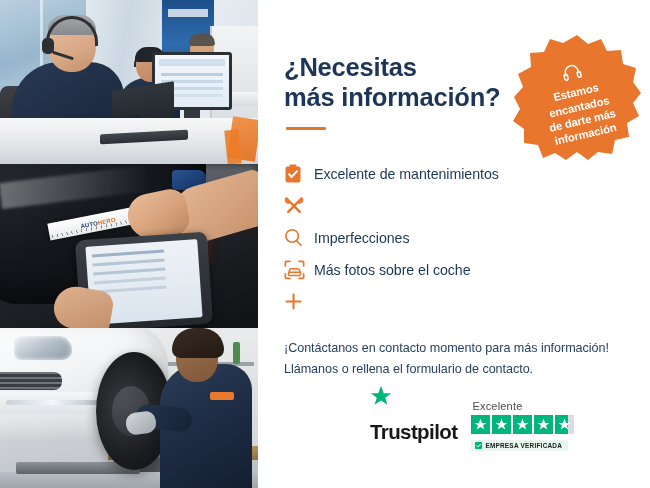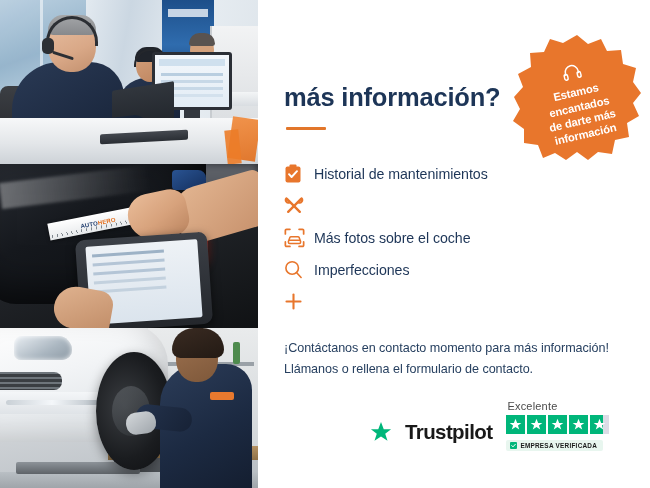--- a/index.html
+++ b/index.html
@@ -480,23 +480,24 @@
   .trustpilot {
     position: absolute;
     left: 112px;
     bottom: 37px;
     display: flex;
     align-items: flex-end;
     gap: 14px;
   }
   .tp-logo {
     display: flex;
-    align-items: center;
+    align-items: flex-start;
     gap: 13px;
     padding-bottom: 7px;
+    flex-direction: column;
   }
   .tp-wordmark {
     font-size: 20.5px;
     font-weight: bold;
     color: #191919;
     letter-spacing: -0.6px;
   }
   .tp-rating {
     display: flex;
     flex-direction: column;
@@ -620,21 +621,21 @@
       <div class="p3-logo"></div>
       <div class="p3-tech-arm"></div>
       <div class="p3-glove"></div>
     </div>
 
   </div>
 
   <div class="content">
 
     <h1 class="heading">
-      <br>
+      <span>¿Necesitas</span><br>
       <span>más información?</span>
     </h1>
     <div class="heading-rule"></div>
 
     <div class="badge">
       <svg class="badge-shape" viewBox="0 0 128 128">
         <path fill="#e8762c" d="M64 2 L75 11 L88 6 L94 18 L108 17 L110 31 L123 35 L120 49 L128 60 L120 70 L126 83 L114 90 L116 104 L102 107 L99 121 L85 119 L75 127 L64 119 L53 127 L42 120 L30 125 L25 112 L11 110 L11 96 L0 88 L7 76 L1 64 L10 54 L5 41 L18 34 L17 20 L31 19 L37 6 L50 10 Z"></path>
       </svg>
       <div class="badge-inner">
         <span class="badge-icon">
@@ -656,56 +657,56 @@
     <ul class="features">
 
       <li class="feature">
         <span class="feature-icon">
           <svg width="18" height="20" viewBox="0 0 18 20">
             <rect x="1.5" y="2.5" width="15" height="16" rx="2" fill="#e8762c"></rect>
             <rect x="5.5" y="0.6" width="7" height="3.6" rx="1" fill="#e8762c"></rect>
             <path d="M5 10.2 l2.6 2.8 L13 7.2" fill="none" stroke="#ffffff" stroke-width="1.9" stroke-linecap="round" stroke-linejoin="round"></path>
           </svg>
         </span>
-        <span class="feature-label">Historial de mantenimientos</span>
+        <span class="feature-label">Excelente de mantenimientos</span>
       </li>
 
       <li class="feature">
         <span class="feature-icon">
           <svg width="20" height="20" viewBox="0 0 22 22" stroke="#e8762c" fill="none" stroke-width="2.6" stroke-linecap="round">
             <path d="M3.2 3.2 L17.4 17.4"></path>
             <path d="M18.8 3.2 L4.6 17.4"></path>
             <path d="M2.6 2.6 a3 3 0 0 0 3.4 4.6" stroke-width="2.4"></path>
             <path d="M19.4 2.6 a3 3 0 0 1 -3.4 4.6" stroke-width="2.4"></path>
           </svg>
         </span>
+      </li>
+
+      <li class="feature">
+        <span class="feature-icon">
+          <svg width="19" height="19" viewBox="0 0 20 20" fill="none" stroke="#e8762c" stroke-width="1.7" stroke-linecap="round">
+            <circle cx="8.6" cy="8.4" r="6.6"></circle>
+            <path d="M13.4 13.4 L18 18.4"></path>
+          </svg>
+        </span>
+        <span class="feature-label">Imperfecciones</span>
       </li>
 
       <li class="feature">
         <span class="feature-icon">
           <svg width="21" height="20" viewBox="0 0 22 21" fill="none" stroke="#e8762c" stroke-width="1.8" stroke-linecap="round">
             <path d="M1.4 6.2 V2.6 a1.2 1.2 0 0 1 1.2 -1.2 H6.2"></path>
             <path d="M15.8 1.4 H19.4 a1.2 1.2 0 0 1 1.2 1.2 V6.2"></path>
             <path d="M20.6 14.6 V18.2 a1.2 1.2 0 0 1 -1.2 1.2 H15.8"></path>
             <path d="M6.2 19.4 H2.6 a1.2 1.2 0 0 1 -1.2 -1.2 V14.6"></path>
             <path d="M5 13.2 l1.1 -3.1 a1.5 1.5 0 0 1 1.4 -1 h7 a1.5 1.5 0 0 1 1.4 1 l1.1 3.1" stroke-width="1.6"></path>
             <rect x="4.6" y="12.8" width="12.8" height="3.4" rx="1.2" stroke-width="1.6"></rect>
           </svg>
         </span>
         <span class="feature-label">Más fotos sobre el coche</span>
-      </li>
-
-      <li class="feature">
-        <span class="feature-icon">
-          <svg width="19" height="19" viewBox="0 0 20 20" fill="none" stroke="#e8762c" stroke-width="1.7" stroke-linecap="round">
-            <circle cx="8.6" cy="8.4" r="6.6"></circle>
-            <path d="M13.4 13.4 L18 18.4"></path>
-          </svg>
-        </span>
-        <span class="feature-label">Imperfecciones</span>
       </li>
 
       <li class="feature">
         <span class="feature-icon">
           <svg width="19" height="19" viewBox="0 0 20 20" stroke="#e8762c" stroke-width="2.2" stroke-linecap="round">
             <path d="M10 2.6 V17.4"></path>
             <path d="M2.6 10 H17.4"></path>
           </svg>
         </span>
       </li>

